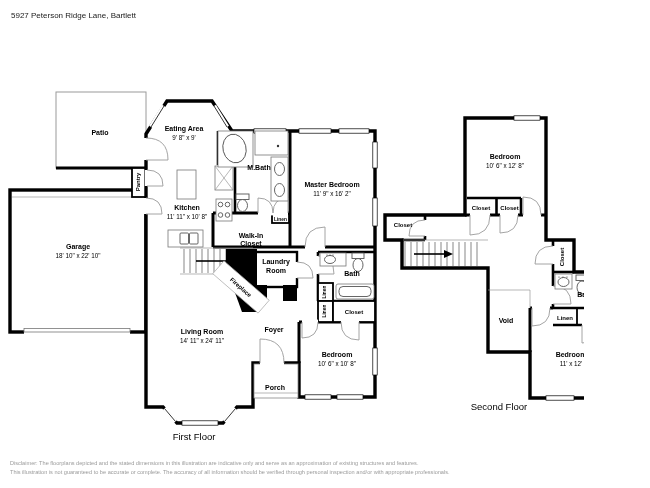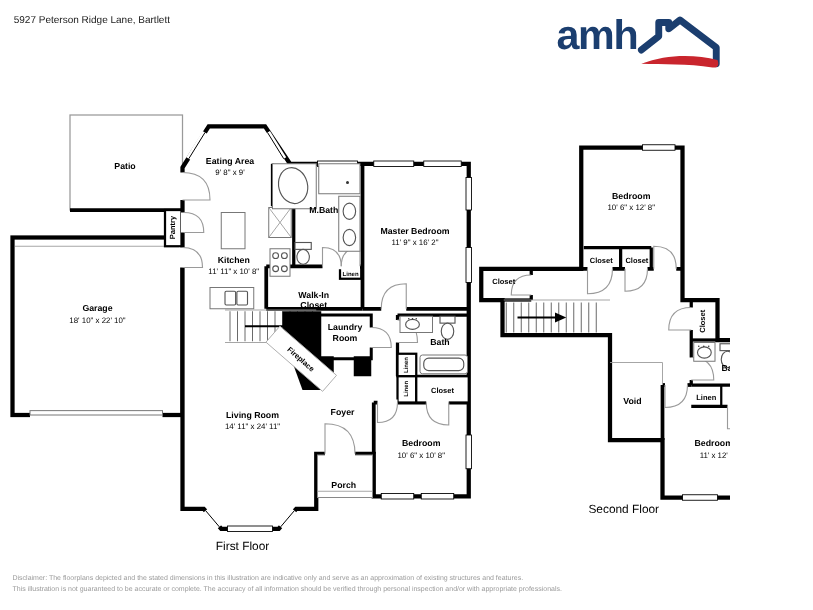--- a/index.html
+++ b/index.html
@@ -31,27 +31,20 @@
   .tread{stroke:#555;stroke-width:0.7;}
   .blk{fill:#000;stroke:none;}
 </style>
 </head>
 <body>
 
 <div id="stage">
 
   <div id="title">5927 Peterson Ridge Lane, Bartlett</div>
 
-  <div id="logo">
-    <span class="word">amh</span>
-    <svg width="66" height="50" viewBox="0 0 66 50">
-      <polyline points="3,34 17,23 17,12 25,12 25,17 34,10 63,32 63,45" fill="none" stroke="#1b3e6f" stroke-width="5.5" stroke-linejoin="round" stroke-linecap="round"></polyline>
-      <path d="M3,45 C24,37 46,37.5 64,42 C65.5,46 64.5,48.5 60,48 C40,44.5 20,46 3,45 Z" fill="#c9252d"></path>
-    </svg>
-  </div>
 
   <svg width="650" height="488" viewBox="0 0 650 488" style="position:absolute;left:0;top:0;">
 
     <g>
 
       <rect x="56" y="92" width="90" height="76" fill="#fff" stroke="#9a9a9a" stroke-width="1"></rect>
       <line x1="56" y1="168" x2="146" y2="168" class="w3"></line>
       <rect x="10" y="190" width="136" height="142" class="outer"></rect>
       <line x1="12" y1="197" x2="132" y2="197" class="tline"></line>
       <rect x="24" y="328" width="106" height="7" class="gap"></rect>

